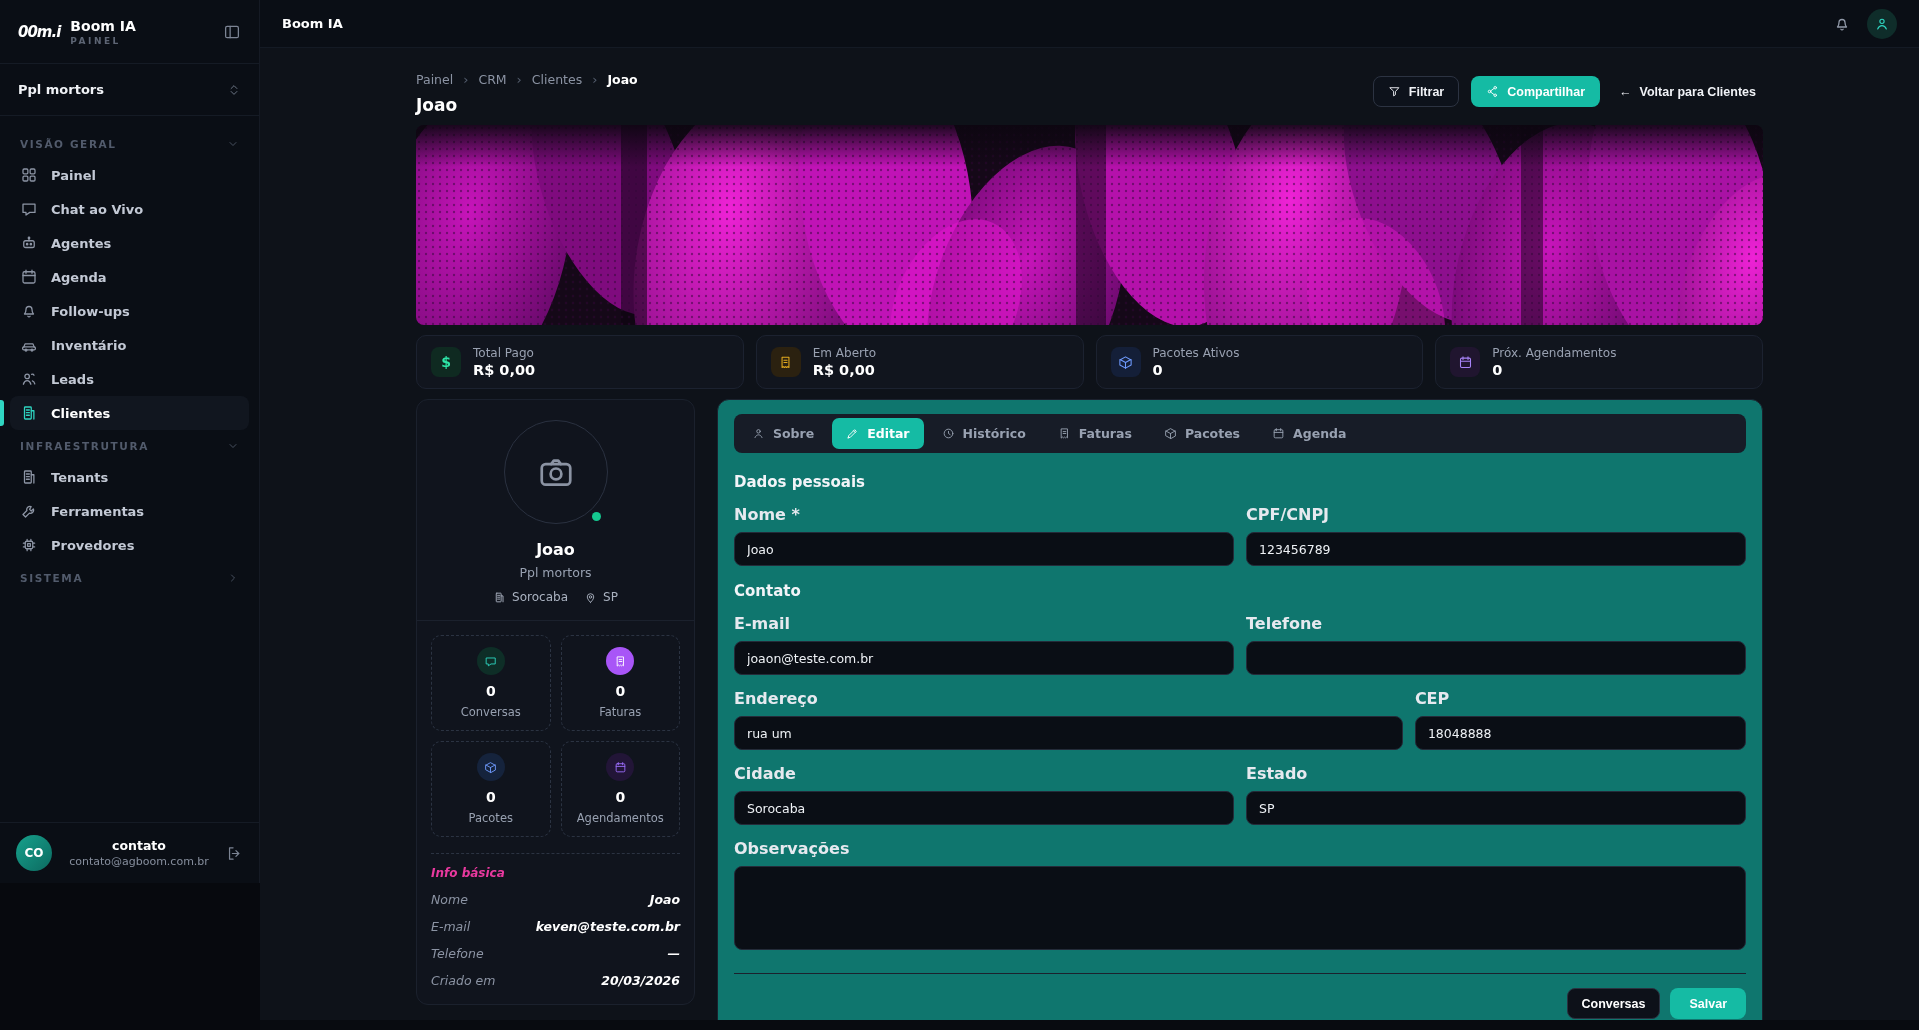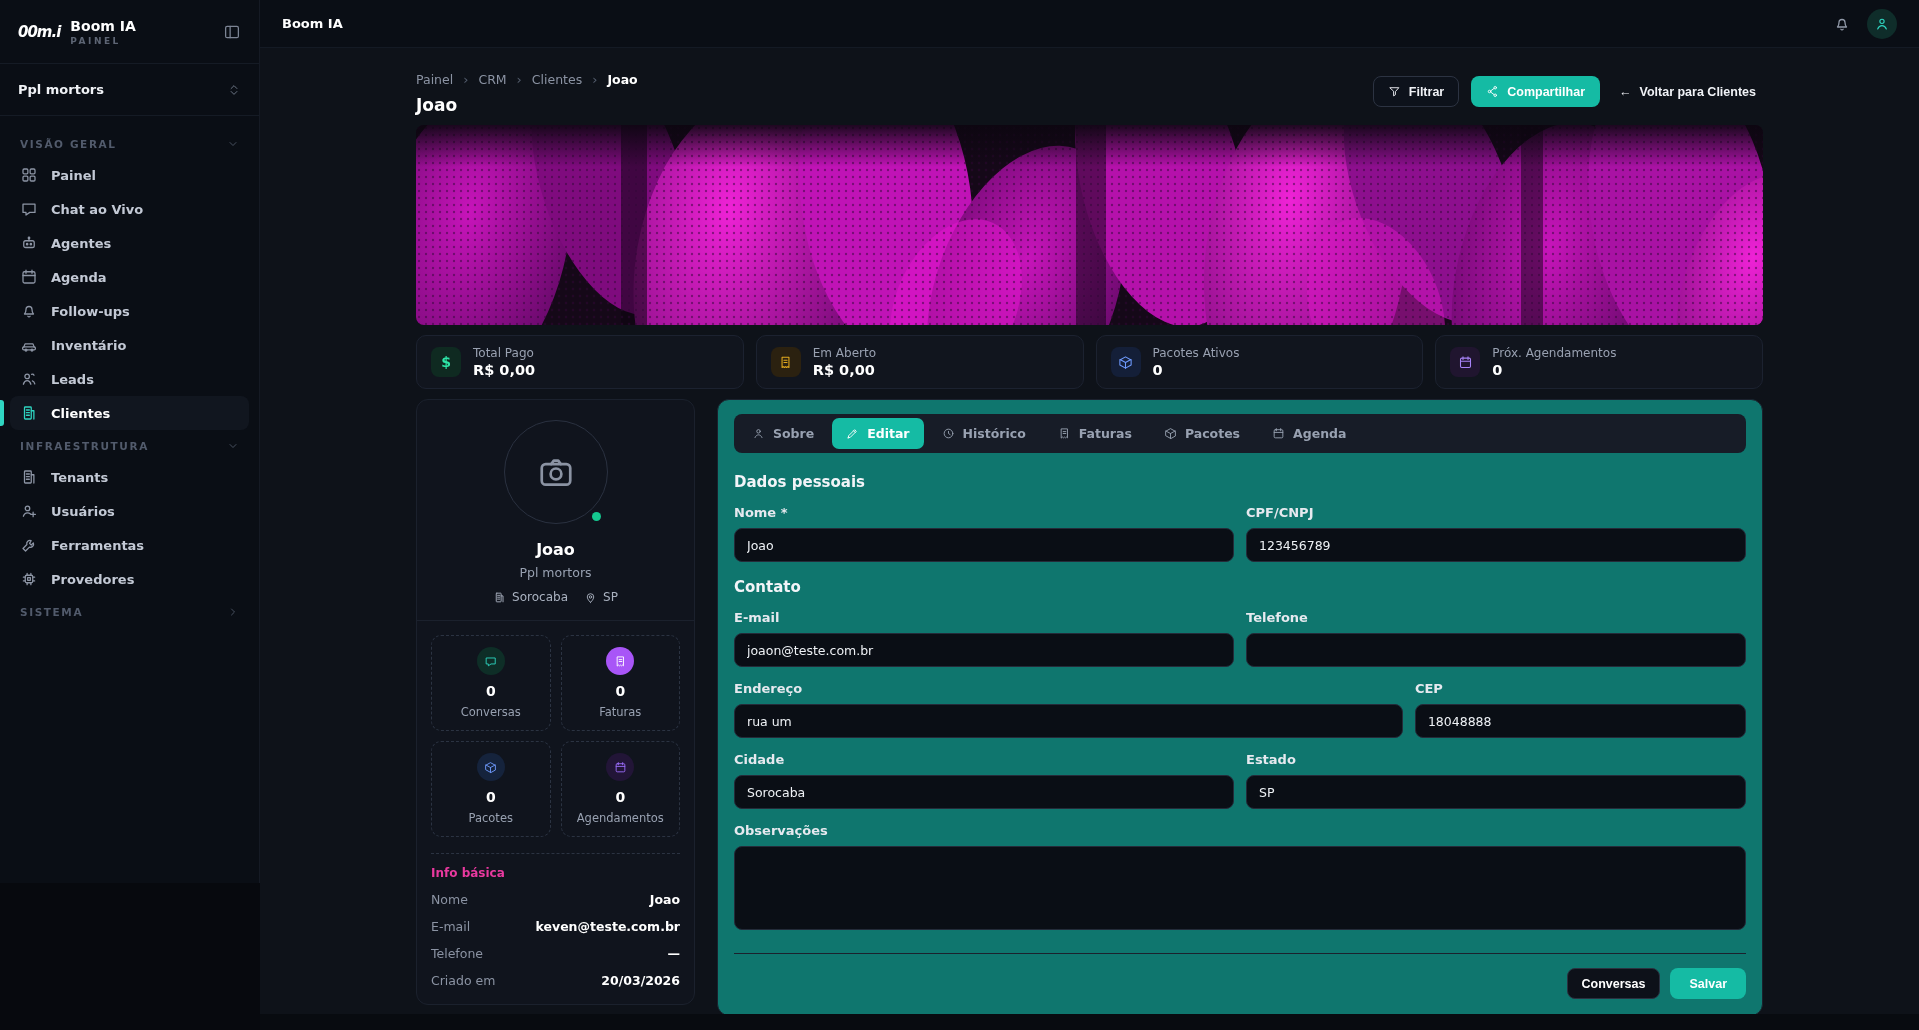--- a/index.html
+++ b/index.html
@@ -97,39 +97,39 @@
   .hr { border-top:1px solid #1b212d; margin:16px -14px 0; }
   .mini-grid { display:grid; grid-template-columns:1fr 1fr; gap:10px; margin-top:14px; }
   .mini-card { border:1px dashed #2b3342; border-radius:10px; padding:11px 6px; text-align:center; }
   .mini-ico { width:28px; height:28px; border-radius:50%; margin:0 auto; display:flex; align-items:center; justify-content:center; }
   .mi-chat { background:#0e2e27; color:#2dd4bf; }
   .mi-invoice { background:#a855f7; color:#fff; }
   .mi-cube { background:#15233c; color:#6f9bff; }
   .mi-cal { background:#221537; color:#9a6cf8; }
   .mini-value { font-size:14px; font-weight:bold; color:#fff; margin-top:8px; }
   .mini-label { font-size:11.5px; color:#98a1b1; margin-top:6px; }
-  .info-section { border-top:1px dashed #2b3342; margin-top:16px; padding-top:12px; }
+  .info-section { border-top:1px dashed #2b3342; margin-top:16px; padding-top:12px;font-style:italic; }
   .info-title { font-size:12px; font-weight:bold; color:#e9399f; }
   .info-row { display:flex; justify-content:space-between; align-items:flex-end; margin-top:12px; }
   .info-label { color:#8b93a3; font-size:12.5px; }
   .info-value { color:#fff; font-weight:bold; font-size:12.5px; }
 
   
   .form-panel { flex:1; background:#0f766e; border:1px solid #1b212d; border-radius:12px; padding:14px 16px 16px; }
   .tabs-bar { background:#171c27; border-radius:8px; padding:4px; display:flex; gap:4px; }
   .tab { display:flex; align-items:center; gap:8px; padding:8px 14px; border-radius:7px; color:#98a1b1;
          font-size:12.5px; font-weight:bold; cursor:pointer; }
   .tab.active { background:#15bba4; color:#fff; }
   .form-body { padding:4px 0 0; }
   .section-title { font-size:15px; font-weight:bold; color:#f2f4f8; margin-top:16px; }
   .fgrid { display:flex; gap:12px; }
   .fcol { flex:1; min-width:0; }
   .fcol-wide { flex:2.02; }
   .fcol-narrow { flex:1; }
-  .flabel { font-size:13px; font-weight:bold; color:#e6e9ef; margin:14px 0 8px; }
+  .flabel { font-size:16px; font-weight:bold; color:#e6e9ef; margin:14px 0 8px; }
   .finput { width:100%; height:34px; background:#0a0e15; border:1px solid #242b39; border-radius:8px;
             color:#eef1f5; padding:0 12px; font-size:12.5px; font-family:inherit; outline:none; }
   .ftextarea { width:100%; height:84px; background:#0a0e15; border:1px solid #242b39; border-radius:8px;
                color:#eef1f5; padding:10px 12px; font-size:12.5px; font-family:inherit; resize:none; outline:none; }
   .form-footer { border-top:1px solid #1b212d; margin-top:20px; padding-top:14px;
                  display:flex; justify-content:flex-end; gap:10px; }
   .btn-cancel { background:#0d1119; border:1px solid #2a3140; color:#fff; }
   .btn-save { background:#15bba4; color:#fff; padding:0 18px; }
 </style>
 </head>
@@ -262,30 +262,20 @@
             <rect x="6" y="4" width="9" height="16" rx="1"></rect>
             <path d="M15 9h3.5v11"></path>
             <path d="M8.5 8h4M8.5 11.5h4M8.5 15h4"></path>
           </svg>
         </span>
       <span>Tenants</span>
     </div>
     <div class="nav-item">
       <span class="nico">
           <svg class="ic" width="18" height="18" viewBox="0 0 24 24">
-            <circle cx="10" cy="8.5" r="3"></circle>
-            <path d="M4.5 19c.9-3 3-4.6 5.5-4.6 1.5 0 2.9.5 4 1.5"></path>
-            <path d="M17.5 13.5v6M14.5 16.5h6"></path>
-          </svg>
-        </span>
-      <span>Usuários</span>
-    </div>
-    <div class="nav-item">
-      <span class="nico">
-          <svg class="ic" width="18" height="18" viewBox="0 0 24 24">
             <path d="M14.8 6.2a4.2 4.2 0 00-5.6 5.2L4 16.6 7.4 20l5.2-5.2a4.2 4.2 0 005.2-5.6l-2.8 2.8-2.2-2.2z"></path>
           </svg>
         </span>
       <span>Ferramentas</span>
     </div>
     <div class="nav-item">
       <span class="nico">
           <svg class="ic" width="18" height="18" viewBox="0 0 24 24">
             <rect x="7" y="7" width="10" height="10" rx="2"></rect>
             <rect x="10.2" y="10.2" width="3.6" height="3.6"></rect>
@@ -296,20 +286,34 @@
     </div>
 
     <div class="group-header">
       <span>SISTEMA</span>
       <svg class="ic" width="12" height="12" viewBox="0 0 24 24">
           <path d="M9 6l6 6-6 6"></path>
         </svg>
     </div>
   </nav>
 
+  <div class="user-panel">
+    <div class="user-avatar">CO</div>
+    <div class="user-meta">
+      <div class="user-name">contato</div>
+      <div class="user-email">contato@agboom.com.br</div>
+    </div>
+    <span class="logout-btn">
+      <svg class="ic" width="17" height="17" viewBox="0 0 24 24">
+          <path d="M10 4H5v16h5"></path>
+          <path d="M14 8l4 4-4 4"></path>
+          <path d="M9 12h9"></path>
+        </svg>
+    </span>
+  </div>
 </aside>
 
 <div class="main">
   <div class="topbar">
     <span class="topbar-title">Boom IA</span>
     <div class="topbar-right">
       <span class="bell-btn">
         <svg class="ic" width="18" height="18" viewBox="0 0 24 24">
             <path d="M18 16H6c1.2-1.4 2-2.6 2-6a4 4 0 118 0c0 3.4.8 4.6 2 6z"></path>
             <path d="M10.5 19a1.8 1.8 0 003 0"></path>

